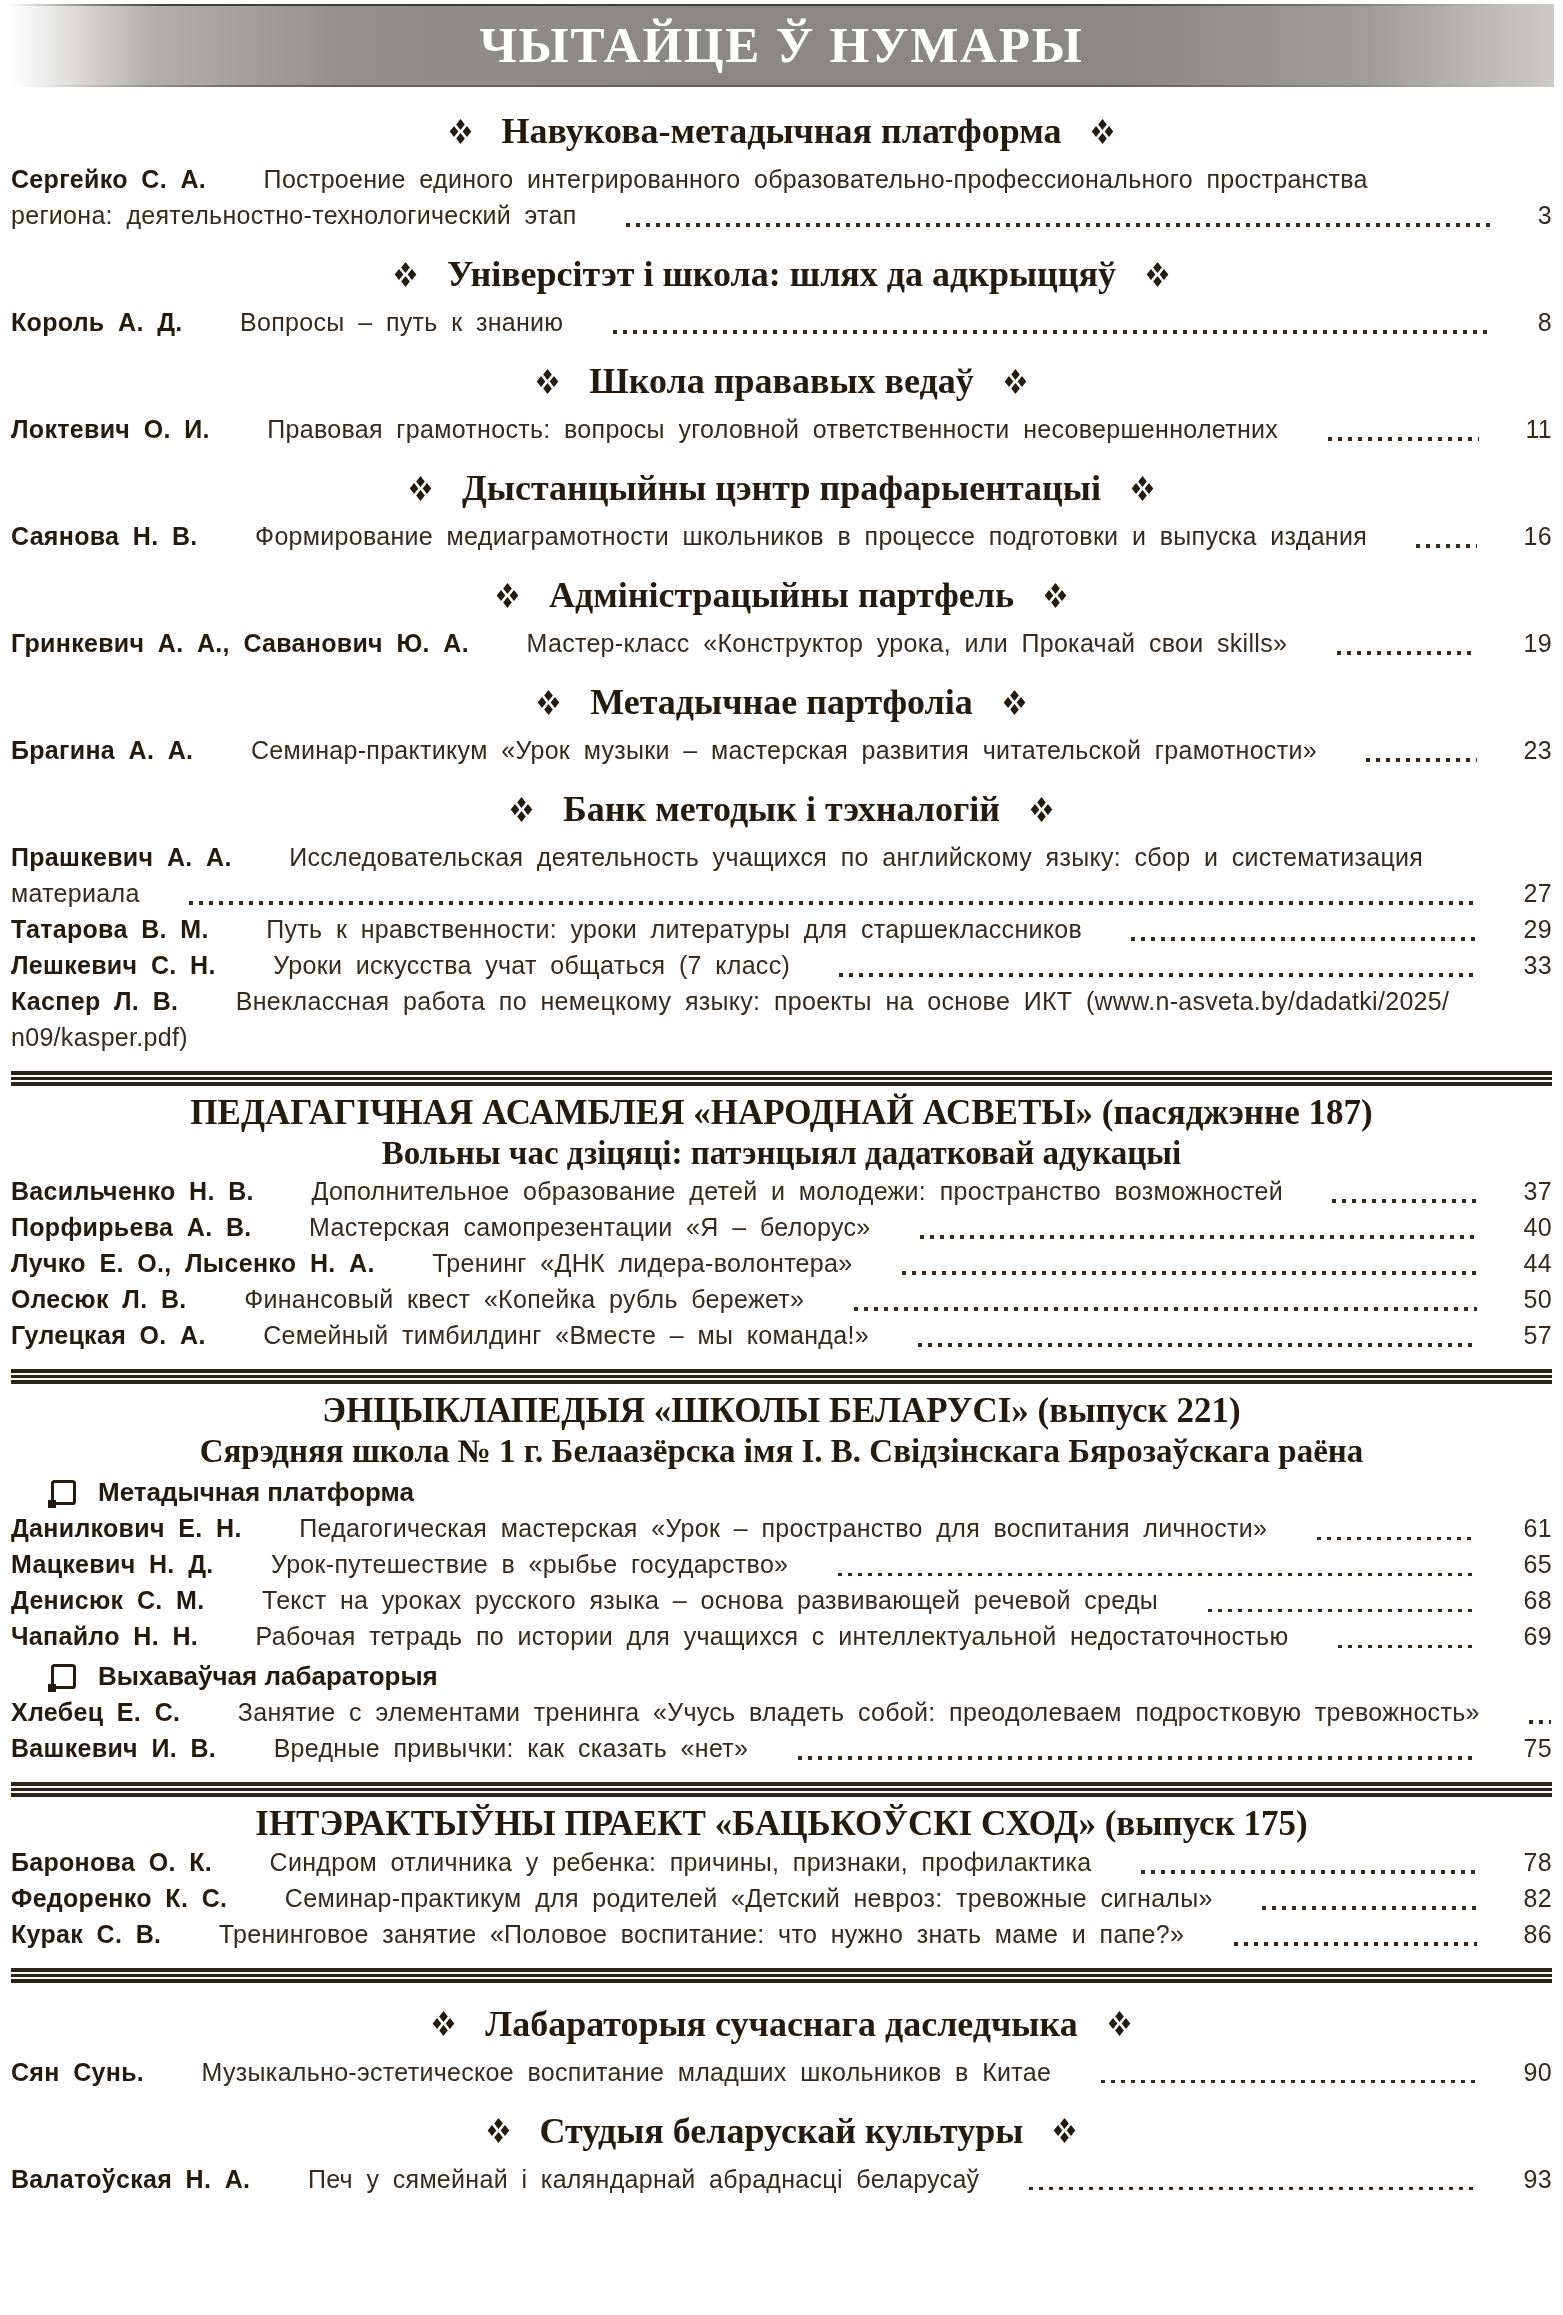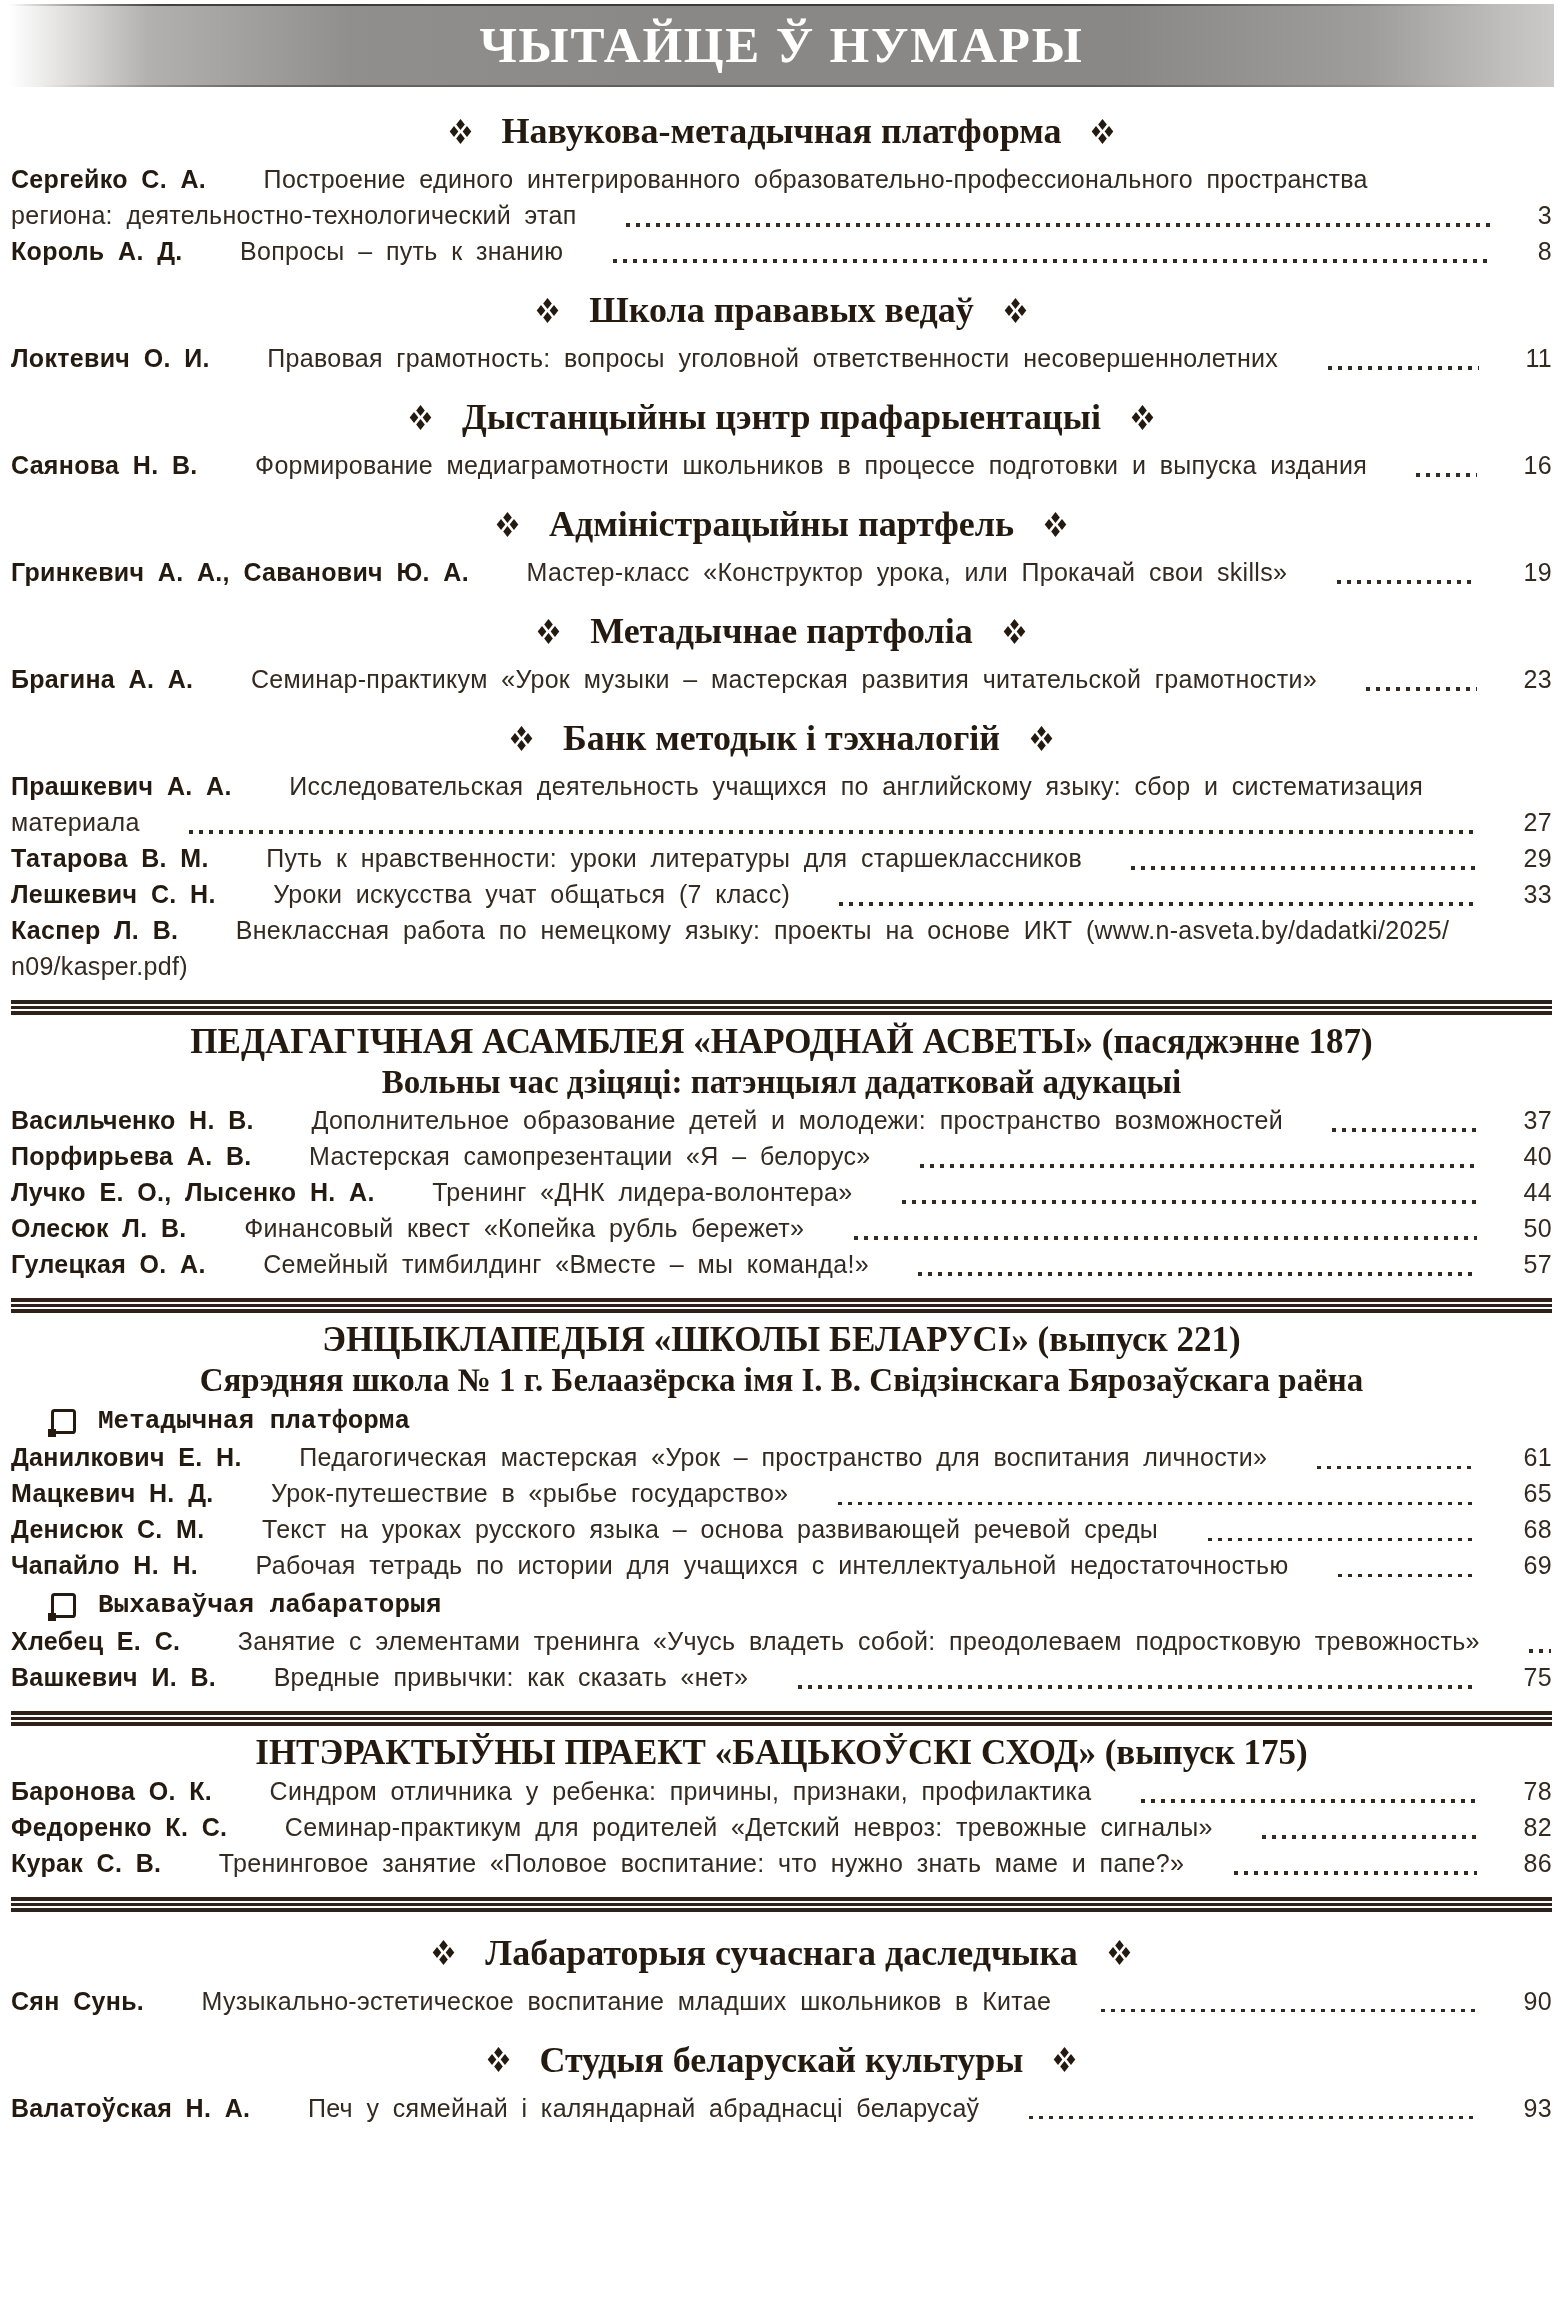--- a/index.html
+++ b/index.html
@@ -73,21 +73,21 @@
     text-align:center; font-family:"Liberation Serif", serif;
     font-weight:bold; color:#241a10;
   }
   .assembly-1 { font-size:35px; line-height:40px; }
   .assembly-2 { font-size:33px; line-height:40px; }
 
   
   .bullet {
     display:flex; align-items:center; gap:22px;
     padding-left:40px; margin-top:3.6px;
-    font-size:26px; font-weight:bold; color:#241a10; line-height:36px;font-family:Liberation Mono, monospace;
+    font-size:26px; font-weight:bold; color:#241a10; line-height:36px;
   }
   .chk {
     position:relative; width:19px; height:19px; flex:0 0 auto;
     border:3.6px solid #241a10; border-radius:3.6px; background:#fff;
   }
   .chk::after {
     content:""; position:absolute; left:-6.3px; bottom:-6.3px;
     width:8.1px; height:8.1px; background:#241a10;
   }
 </style>
@@ -126,20 +126,43 @@
         <div class="line">
           <span class="author">Сергейко С. А. </span>
           <span class="title">Построение единого интегрированного образовательно-профессионального пространства</span>
         </div>
         <div class="line">
           <span class="title">региона: деятельностно-технологический этап</span>
           <span class="leader"></span>
           <span class="pagenum">3</span>
         </div>
       </div>
+      <div class="sec-heading">
+        <span class="diamond">
+          <svg viewBox="0 0 100 100" aria-hidden="true">
+            <g fill="#241a10">
+              <path d="M50 4 66 24 50 44 34 24Z"></path>
+              <path d="M26 30 42 50 26 70 10 50Z"></path>
+              <path d="M74 30 90 50 74 70 58 50Z"></path>
+              <path d="M50 56 66 76 50 96 34 76Z"></path>
+            </g>
+          </svg>
+        </span>
+        <span class="sec-heading-text">Універсітэт і школа: шлях да адкрыццяў</span>
+        <span class="diamond">
+          <svg viewBox="0 0 100 100" aria-hidden="true">
+            <g fill="#241a10">
+              <path d="M50 4 66 24 50 44 34 24Z"></path>
+              <path d="M26 30 42 50 26 70 10 50Z"></path>
+              <path d="M74 30 90 50 74 70 58 50Z"></path>
+              <path d="M50 56 66 76 50 96 34 76Z"></path>
+            </g>
+          </svg>
+        </span>
+      </div>
       <div class="entry">
         <div class="line">
           <span class="author">Король А. Д. </span>
           <span class="title">Вопросы – путь к знанию</span>
           <span class="leader"></span>
           <span class="pagenum">8</span>
         </div>
       </div>
       <div class="sec-heading">
         <span class="diamond">

